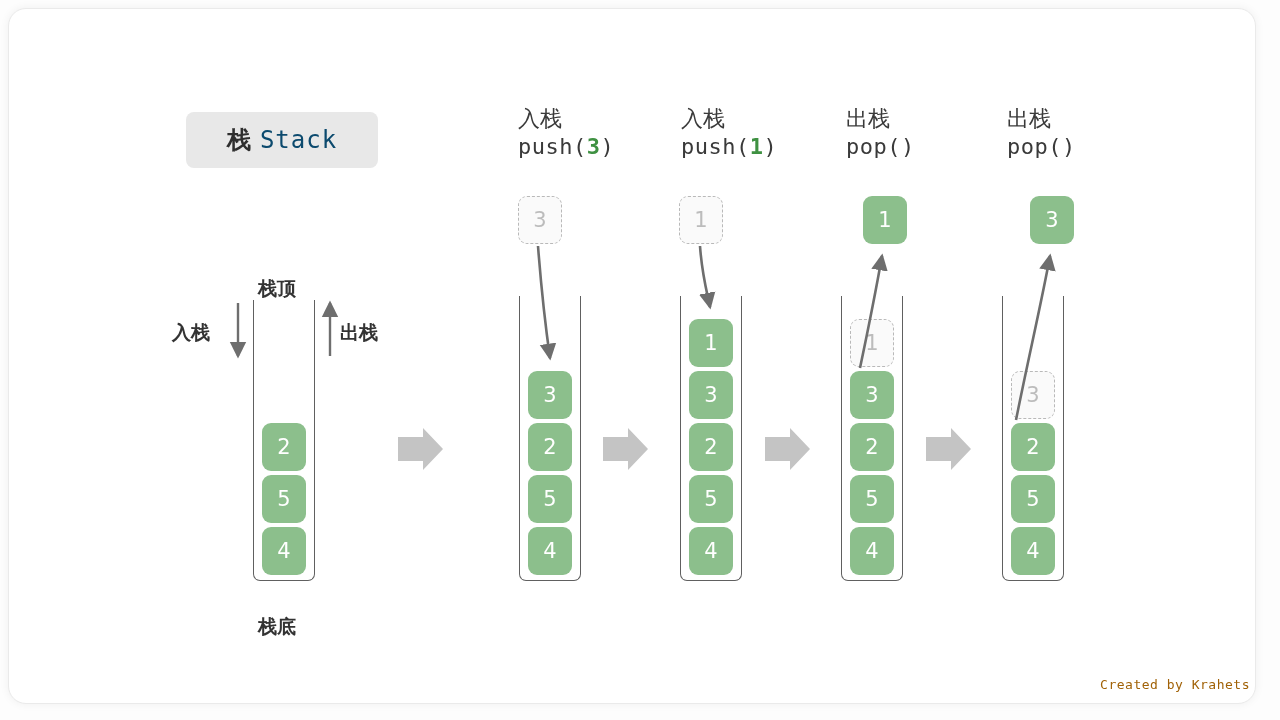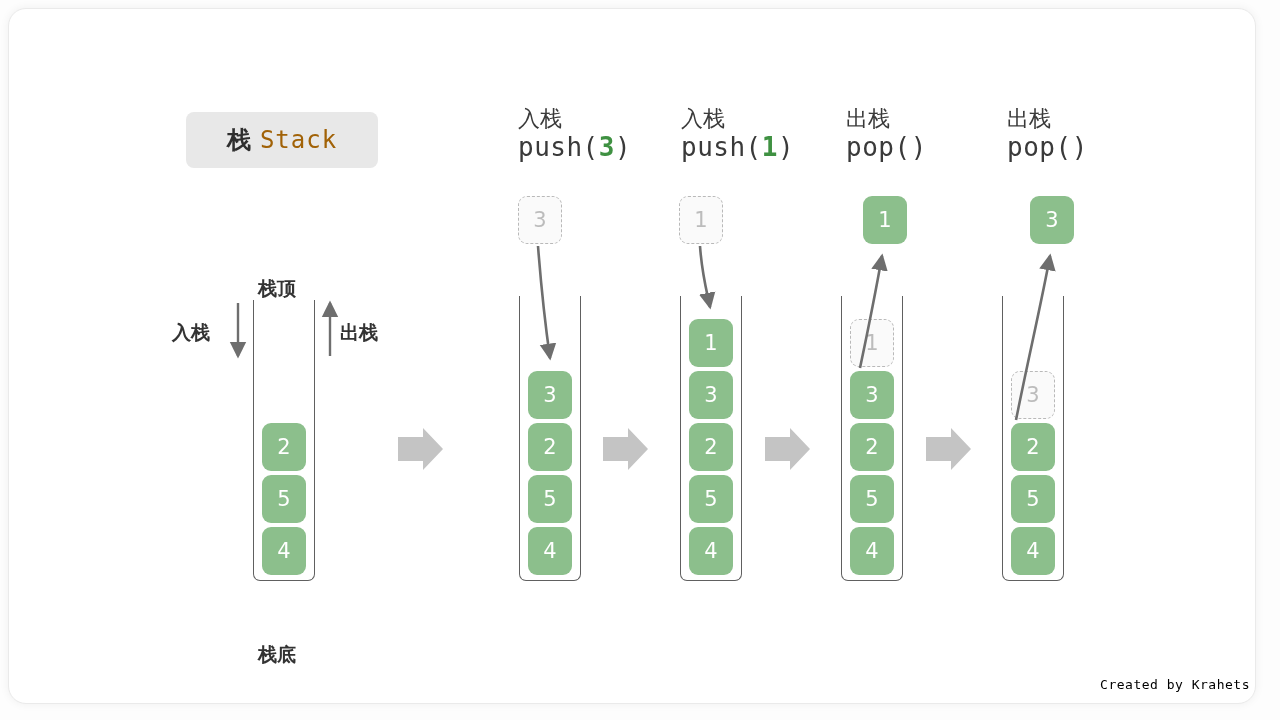--- a/index.html
+++ b/index.html
@@ -51,21 +51,21 @@
   }
   .title-cn {
     font-family: "DejaVu Sans", "Liberation Sans", sans-serif;
     font-size: 24px;
     font-weight: bold;
     color: #2e2e2e;
   }
   .title-en {
     font-family: "DejaVu Sans Mono", "Liberation Mono", monospace;
     font-size: 24px;
-    color: #a16207;
+    color: #0c4a6e;
     letter-spacing: 1px;
   }
 
   
   .lbl-bold {
     position: absolute;
     font-family: "DejaVu Sans", "Liberation Sans", sans-serif;
     font-size: 19px;
     font-weight: bold;
     color: #333333;
@@ -116,36 +116,36 @@
   }
   .op-cn {
     font-family: "DejaVu Sans", "Liberation Sans", sans-serif;
     font-size: 22px;
     color: #3a3a3a;
     line-height: 26px;
     display: block;
   }
   .op-code {
     font-family: "DejaVu Sans Mono", "Liberation Mono", monospace;
-    font-size: 26px;
+    font-size: 22px;
     color: #3a3a3a;
     line-height: 30px;
     display: block;
     letter-spacing: 0.5px;
   }
   .op-code .arg { color: #3f9142; font-weight: bold; }
 
   
   .credit {
     position: absolute;
     right: 30px;
     bottom: 28px;
     font-family: "DejaVu Sans Mono", "Liberation Mono", monospace;
     font-size: 13px;
-    color: #000000;
+    color: #a16207;
     letter-spacing: 0.5px;
   }
 
   svg.overlay {
     position: absolute;
     left: 0; top: 0;
     width: 1280px;
     height: 720px;
     pointer-events: none;
   }
@@ -155,21 +155,21 @@
 
 <div id="canvas">
   <div class="card-frame"></div>
 
   <div class="title-badge">
     <span class="title-cn">栈</span>
     <span class="title-en">Stack</span>
   </div>
 
   <div class="lbl-bold" style="left:258px; top:244px;margin-top:32px;">栈顶</div>
-  <div class="lbl-bold" style="left:258px; top:614px;margin-top:28px;">栈底</div>
+  <div class="lbl-bold" style="left:258px; top:614px;">栈底</div>
   <div class="lbl-bold" style="left:172px; top:320px;">入栈</div>
   <div class="lbl-bold" style="left:340px; top:320px;">出栈</div>
 
   <div class="tube" style="left:253px; top:300px; width:62px; height:281px;"></div>
   <div class="vbox filled" style="left:262px; top:423px;">2</div>
   <div class="vbox filled" style="left:262px; top:475px;">5</div>
   <div class="vbox filled" style="left:262px; top:527px;">4</div>
 
   <div class="op-caption" style="left:518px; top:106px;">
     <span class="op-cn">入栈</span>

